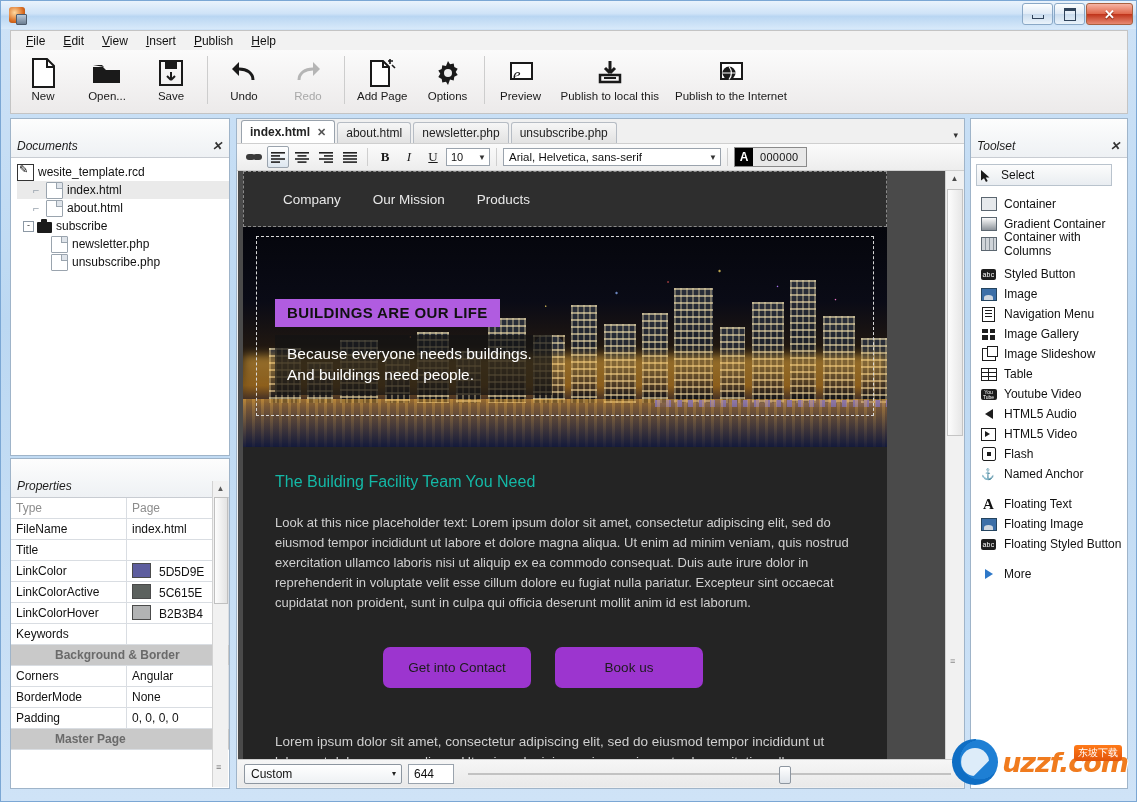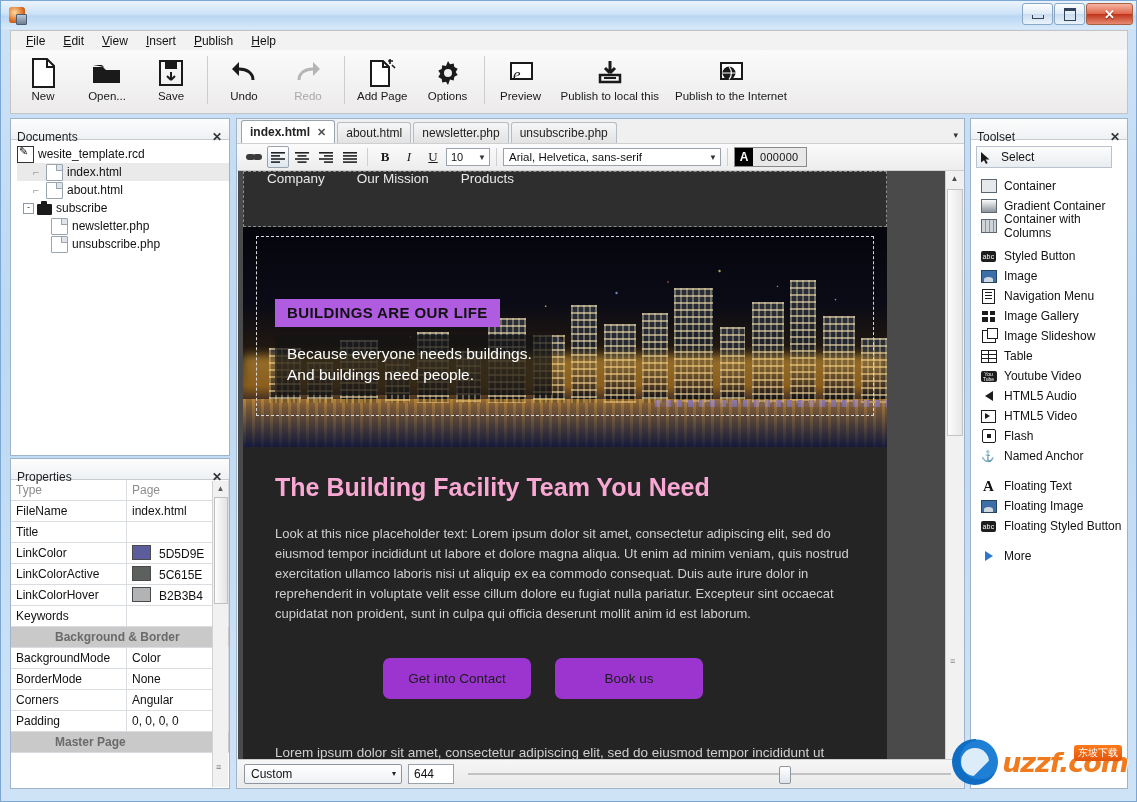--- a/index.html
+++ b/index.html
@@ -66,24 +66,24 @@
   .tb-btn{
     display:flex;flex-direction:column;align-items:center;justify-content:flex-start;
     min-width:48px;padding:6px 8px 0 8px;font-size:11.5px;color:#1a1a1a;
   }
   .tb-btn.disabled{color:#a8a8a8;}
   .tb-ico{height:34px;display:flex;align-items:center;justify-content:center;}
   .tb-sep{width:1px;height:48px;background:#cdcdcd;margin:6px 4px 0 4px;}
 
   
   .panel-head{
-    height:21px;display:flex;align-items:center;
+    height:39px;display:flex;align-items:center;
     background:linear-gradient(#fdfdfd,#eef1f4);
     border-bottom:1px solid #c8ccd2;font-size:12px;color:#1d1d1d;
-    padding:16px 4px 0 6px;box-sizing:border-box;
+    padding:16px 4px 0 6px;box-sizing:border-box;font-style:italic;
   }
   .panel-head .x{margin-left:auto;font-size:12px;color:#333;padding:0 3px;font-weight:bold;}
 
   .documents{
     position:absolute;left:9px;top:117px;width:220px;height:338px;
     background:#fff;border:1px solid #9fb4c9;box-sizing:border-box;
   }
   .doc-tree{padding:5px 0 0 6px;font-size:12px;color:#111;}
   .node{display:flex;align-items:center;height:18px;white-space:nowrap;}
   .node.sel{background:#eaeaea;}
@@ -163,21 +163,21 @@
   .colorbox .hex{padding:0 7px;font-size:11px;color:#111;letter-spacing:.3px;}
 
   .canvas-wrap{
     position:absolute;left:1px;right:1px;top:52px;bottom:29px;background:#4a4a4a;overflow:hidden;
   }
   .page{
     position:absolute;left:5px;top:0;width:644px;background:#242424;min-height:100%;
   }
   .nav-sec{
     height:56px;background:#2e2e2e;outline:1px dashed #8a8a8a;outline-offset:-1px;
-    display:flex;align-items:flex-start;padding-left:24px;box-sizing:border-box;
+    display:flex;align-items:center;padding-left:40px;box-sizing:border-box;
   }
   .nav-sec a{color:#e8e8e8;font-size:13.5px;margin-right:32px;text-decoration:none;}
   .hero{
     height:220px;position:relative;overflow:hidden;
     background:
       radial-gradient(2px 2px at 12% 62%, #ffd24d, transparent 60%),
       radial-gradient(2px 2px at 18% 55%, #55e0ff, transparent 60%),
       radial-gradient(2px 2px at 26% 50%, #ff8a3d, transparent 60%),
       radial-gradient(3px 3px at 38% 42%, #7fe8ff, transparent 60%),
       radial-gradient(2px 2px at 47% 36%, #ffe066, transparent 60%),
@@ -203,21 +203,21 @@
   .hero-sel{position:absolute;left:14px;right:14px;top:10px;bottom:32px;outline:1px dashed #d8d8d8;}
   .hero-kicker{
     position:absolute;left:32px;top:72px;background:#b05ce0;color:#111;
     font-weight:bold;font-size:15px;letter-spacing:.4px;padding:5px 12px 6px 12px;
   }
   .hero-sub{
     position:absolute;left:32px;top:108px;background:rgba(20,20,20,.72);color:#fff;
     font-size:15.5px;line-height:21px;padding:8px 20px 10px 12px;
   }
   .content{padding:26px 32px 10px 32px;}
-  .h1{color:#f9a8d4;font-size:25px;font-weight:bold;margin:0 0 22px 0;}
+  .h1{color:#14b8a6;font-size:16px;font-weight:normal;margin:0 0 22px 0;}
   .para{color:#cfcfcf;font-size:13px;line-height:20px;margin:0;}
   .btn-row{display:flex;gap:24px;margin:34px 0 0 108px;}
   .cta{
     background:#9c35cf;color:#1c1c1c;font-size:13.5px;border-radius:7px;
     padding:13px 0;width:148px;text-align:center;
   }
   .para2{color:#cfcfcf;font-size:13.5px;line-height:20px;margin:44px 0 0 0;}
 
   .vscroll{
     position:absolute;right:1px;top:52px;bottom:29px;width:17px;background:#f1f1f1;border-left:1px solid #d2d2d2;
@@ -492,30 +492,26 @@
             <td><span class="swatch" style="background:#b2b3b4"></span><span>B2B3B4</span></td>
           </tr>
       <tr>
             <td class="k">Keywords</td>
             <td></td>
           </tr>
       <tr class="group">
             <td colspan="2">Background &amp; Border</td>
           </tr>
       <tr>
-            <td class="k">BackgroundMode</td>
-            <td>Color</td>
+            <td class="k">Corners</td>
+            <td>Angular</td>
           </tr>
       <tr>
             <td class="k">BorderMode</td>
             <td>None</td>
-          </tr>
-      <tr>
-            <td class="k">Corners</td>
-            <td>Angular</td>
           </tr>
       <tr>
             <td class="k">Padding</td>
             <td>0, 0, 0, 0</td>
           </tr>
       <tr class="group">
             <td colspan="2">Master Page</td>
           </tr>
 
     </tbody>

